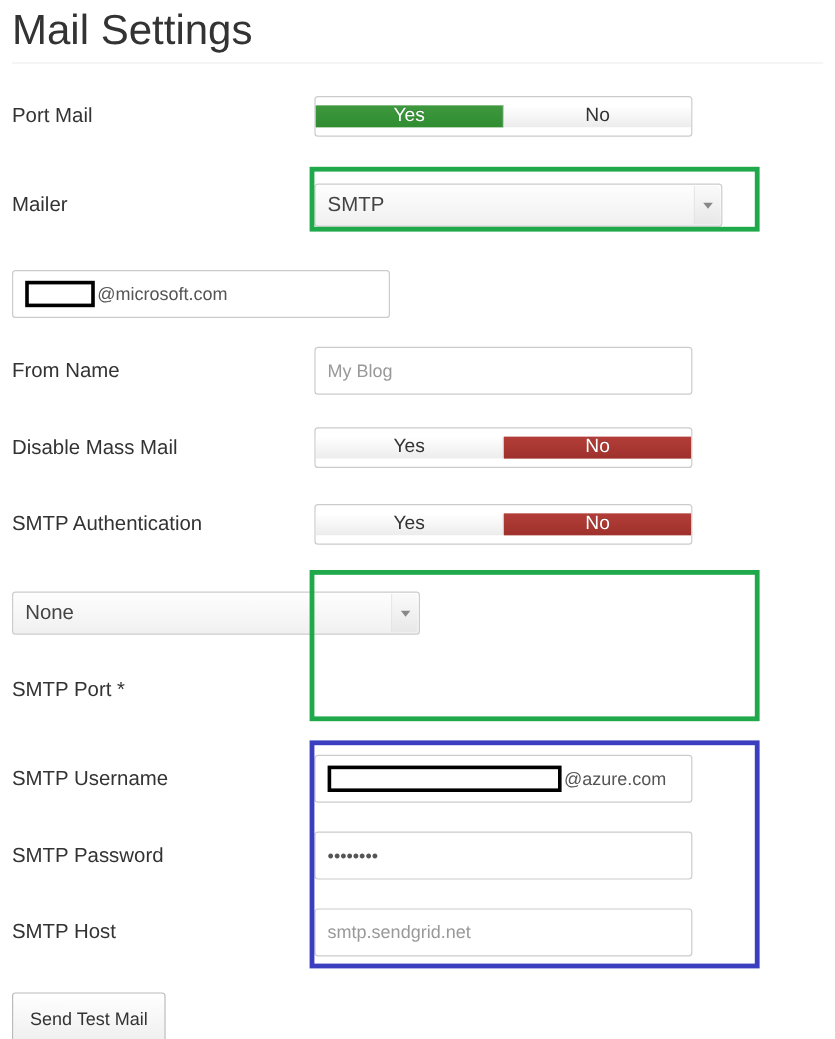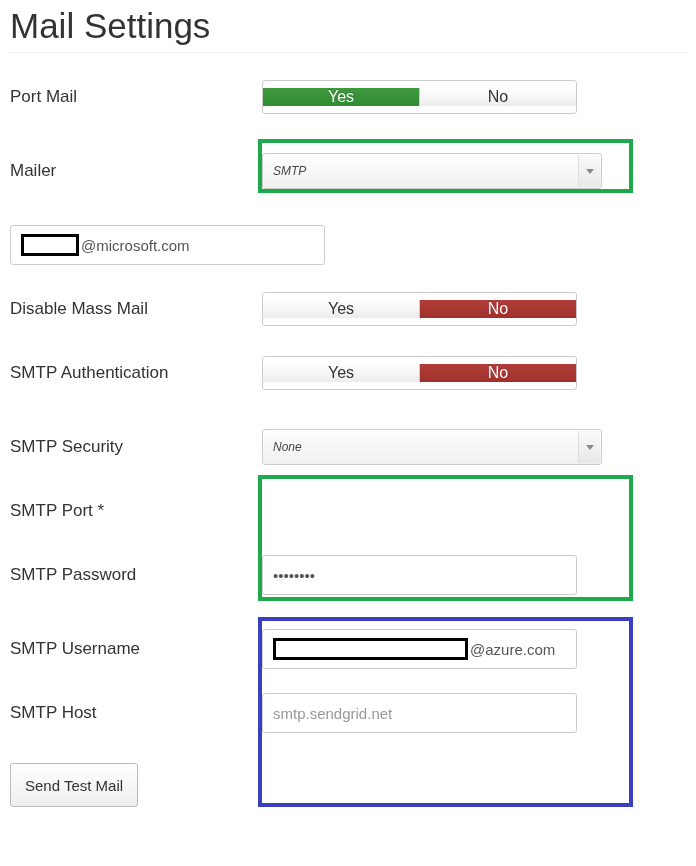--- a/index.html
+++ b/index.html
@@ -80,23 +80,22 @@
     border: 1px solid #ccc;
     border-radius: 3px;
     display: flex;
     align-items: center;
     padding: 0 10px;
     cursor: pointer;
     position: relative;
   }
   .select .val {
     flex: 1;
-    font-size: 12px;
+    font-size: 17px;
     color: #444;
-    font-style: italic;
   }
   .select .arrow-box {
     position: absolute;
     right: 1px;
     top: 1px;
     bottom: 1px;
     width: 22px;
     display: flex;
     align-items: center;
     justify-content: center;
@@ -189,20 +188,28 @@
 
   <div class="row">
     <div class="ctrl">
       <div class="tinput">
         <span class="redact"></span>
         <span>@microsoft.com</span>
       </div>
     </div>
   </div>
 
+  <div class="row">
+    <div class="lbl">From Name</div>
+    <div class="ctrl">
+      <div class="tinput">
+        <span class="placeholder">My Blog</span>
+      </div>
+    </div>
+  </div>
 
   <div class="row">
     <div class="lbl">Disable Mass Mail</div>
     <div class="ctrl">
       <div class="toggle">
         <div class="opt">Yes</div>
         <div class="opt active-red">No</div>
       </div>
     </div>
   </div>
@@ -211,48 +218,47 @@
     <div class="lbl">SMTP Authentication</div>
     <div class="ctrl">
       <div class="toggle">
         <div class="opt">Yes</div>
         <div class="opt active-red">No</div>
       </div>
     </div>
   </div>
 
   <div class="row" style="margin-top:34px;">
-    <div class="lbl">SMTP Security</div>
     <div class="ctrl">
       <div class="select">
         <span class="val">None</span>
         <span class="arrow-box"></span>
       </div>
     </div>
   </div>
 
   <div class="row">
     <div class="lbl">SMTP Port *</div>
   </div>
 
-  <div class="row">
-    <div class="lbl">SMTP Password</div>
-    <div class="ctrl">
-      <div class="tinput">
-        <span>••••••••</span>
-      </div>
-    </div>
-  </div>
-
   <div class="row" style="margin-top:34px;">
     <div class="lbl">SMTP Username</div>
     <div class="ctrl">
       <div class="tinput">
         <span class="redact wide"></span>
         <span>@azure.com</span>
+      </div>
+    </div>
+  </div>
+
+  <div class="row">
+    <div class="lbl">SMTP Password</div>
+    <div class="ctrl">
+      <div class="tinput">
+        <span>••••••••</span>
       </div>
     </div>
   </div>
 
   <div class="row">
     <div class="lbl">SMTP Host</div>
     <div class="ctrl">
       <div class="tinput">
         <span class="placeholder">smtp.sendgrid.net</span>
       </div>

